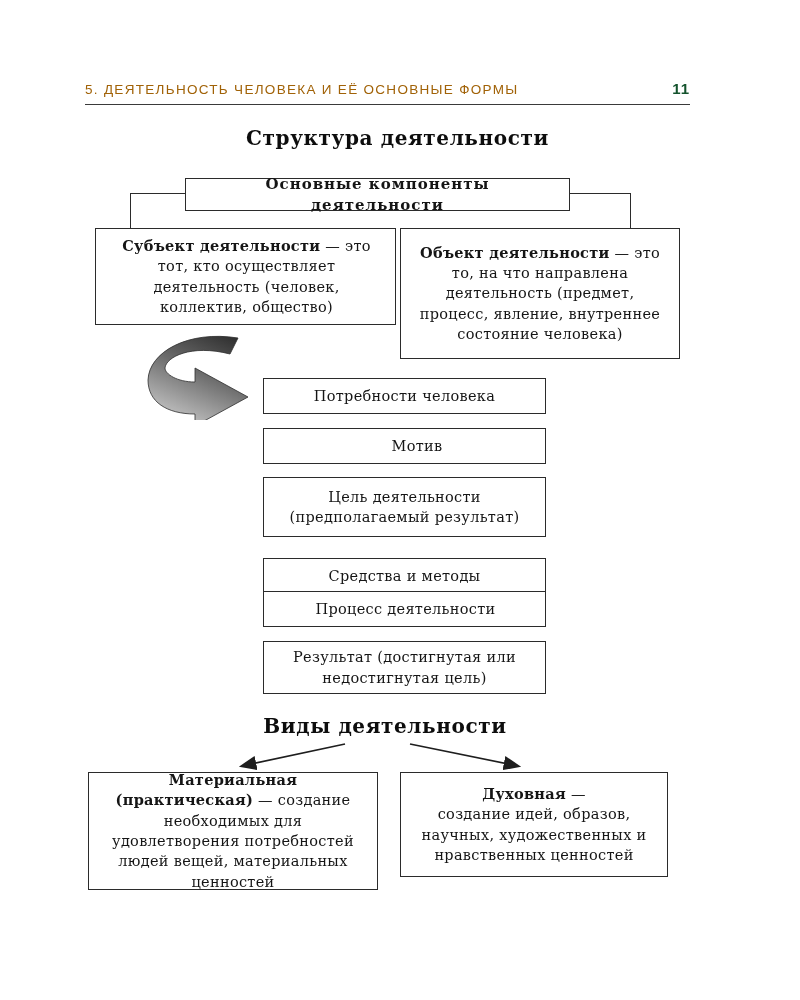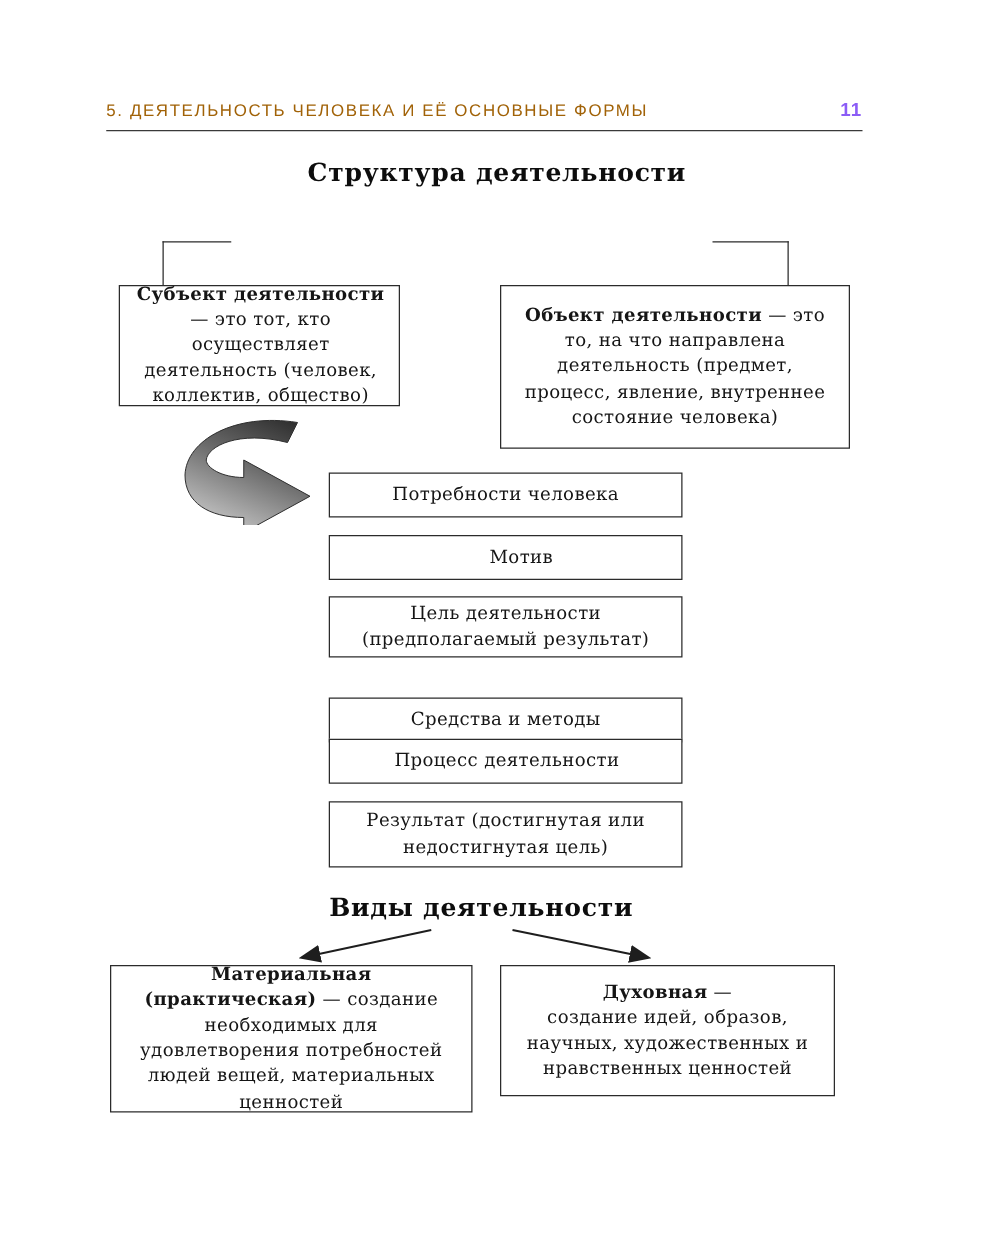--- a/index.html
+++ b/index.html
@@ -15,21 +15,21 @@
     background: #ffffff;
     overflow: hidden;
   }
   
   .runhead {
     position: absolute; left: 85px; top: 80px; width: 605px;
     display: flex; justify-content: space-between; align-items: baseline;
     font-family: "Liberation Sans", sans-serif;
   }
   .runhead-title { font-size: 13.5px; letter-spacing: 1.3px; color: #a16207; }
-  .runhead-page  { font-size: 15px; font-weight: bold; letter-spacing: 1px; color: #8b5cf6; }
+  .runhead-page  { font-size: 15px; font-weight: bold; letter-spacing: 1px; color: #14532d; }
   .rule { position: absolute; left: 85px; top: 104px; width: 605px; height: 1px; background: #3a3a3a; }
 
   
   .h-title {
     position: absolute; left: 0; width: 770px; text-align: center;
     font-weight: bold; font-size: 20px; letter-spacing: 0.6px; color: #0d0d0d;
   }
   #title-structure { top: 126px; padding-left: 25px; }
   #title-kinds { top: 714px; }
 
@@ -41,27 +41,27 @@
     display: flex; align-items: center; justify-content: center;
     text-align: center;
     font-size: 14.5px; line-height: 1.4; letter-spacing: 0.3px;
     padding: 5px 10px;
     white-space: pre-line;
   }
   .root-box {
     left: 185px; top: 178px; width: 385px; height: 33px;
     font-weight: bold; font-size: 15px; letter-spacing: 1px;
   }
-  .subject-box { left: 95px;  top: 228px; width: 225px; height: 97px; padding-left: 12px; }
+  .subject-box { left: 95px;  top: 228px; width: 301px; height: 97px; padding-left: 12px; }
   .object-box  { left: 400px; top: 228px; width: 280px; height: 131px; }
 
   .step { left: 263px; width: 283px; }
   #step-0 { top: 378px; height: 36px; text-align: center; }
   #step-1 { top: 428px; height: 36px; padding-left: 35px; }
-  #step-2 { top: 477px; height: 49px; }
+  #step-2 { top: 477px; height: 60px; }
   #step-3 { top: 542px; height: 36px; margin-top: 16px; }
   #step-4 { top: 591px; height: 36px; padding-left: 12px; }
   #step-5 { top: 641px; height: 53px; text-align: center; }
 
   .material-box  { left: 88px;  top: 772px; width: 290px; height: 118px; }
   .spiritual-box { left: 400px; top: 772px; width: 268px; height: 105px; }
 
   
   .line { position: absolute; background: #2b2b2b; }
   .conn-h-left  { left: 130px; top: 193px; width: 55px; height: 1px; }
@@ -80,20 +80,21 @@
 <div class="page">
 
   <div class="runhead">
     <span class="runhead-title">5. ДЕЯТЕЛЬНОСТЬ ЧЕЛОВЕКА И ЕЁ ОСНОВНЫЕ ФОРМЫ</span>
     <span class="runhead-page">11</span>
   </div>
   <div class="rule"></div>
 
   <div class="h-title" id="title-structure">Структура деятельности</div>
 
+  <div class="box root-box">Основные компоненты деятельности</div>
 
   <div class="line conn-h-left"></div>
   <div class="line conn-v-left"></div>
   <div class="line conn-h-right"></div>
   <div class="line conn-v-right"></div>
 
   <div class="box subject-box">
     <div><b>Субъект деятельности</b><span> — это тот, кто осуществляет деятельность (человек, коллектив, общество)</span></div>
   </div>
   <div class="box object-box">

